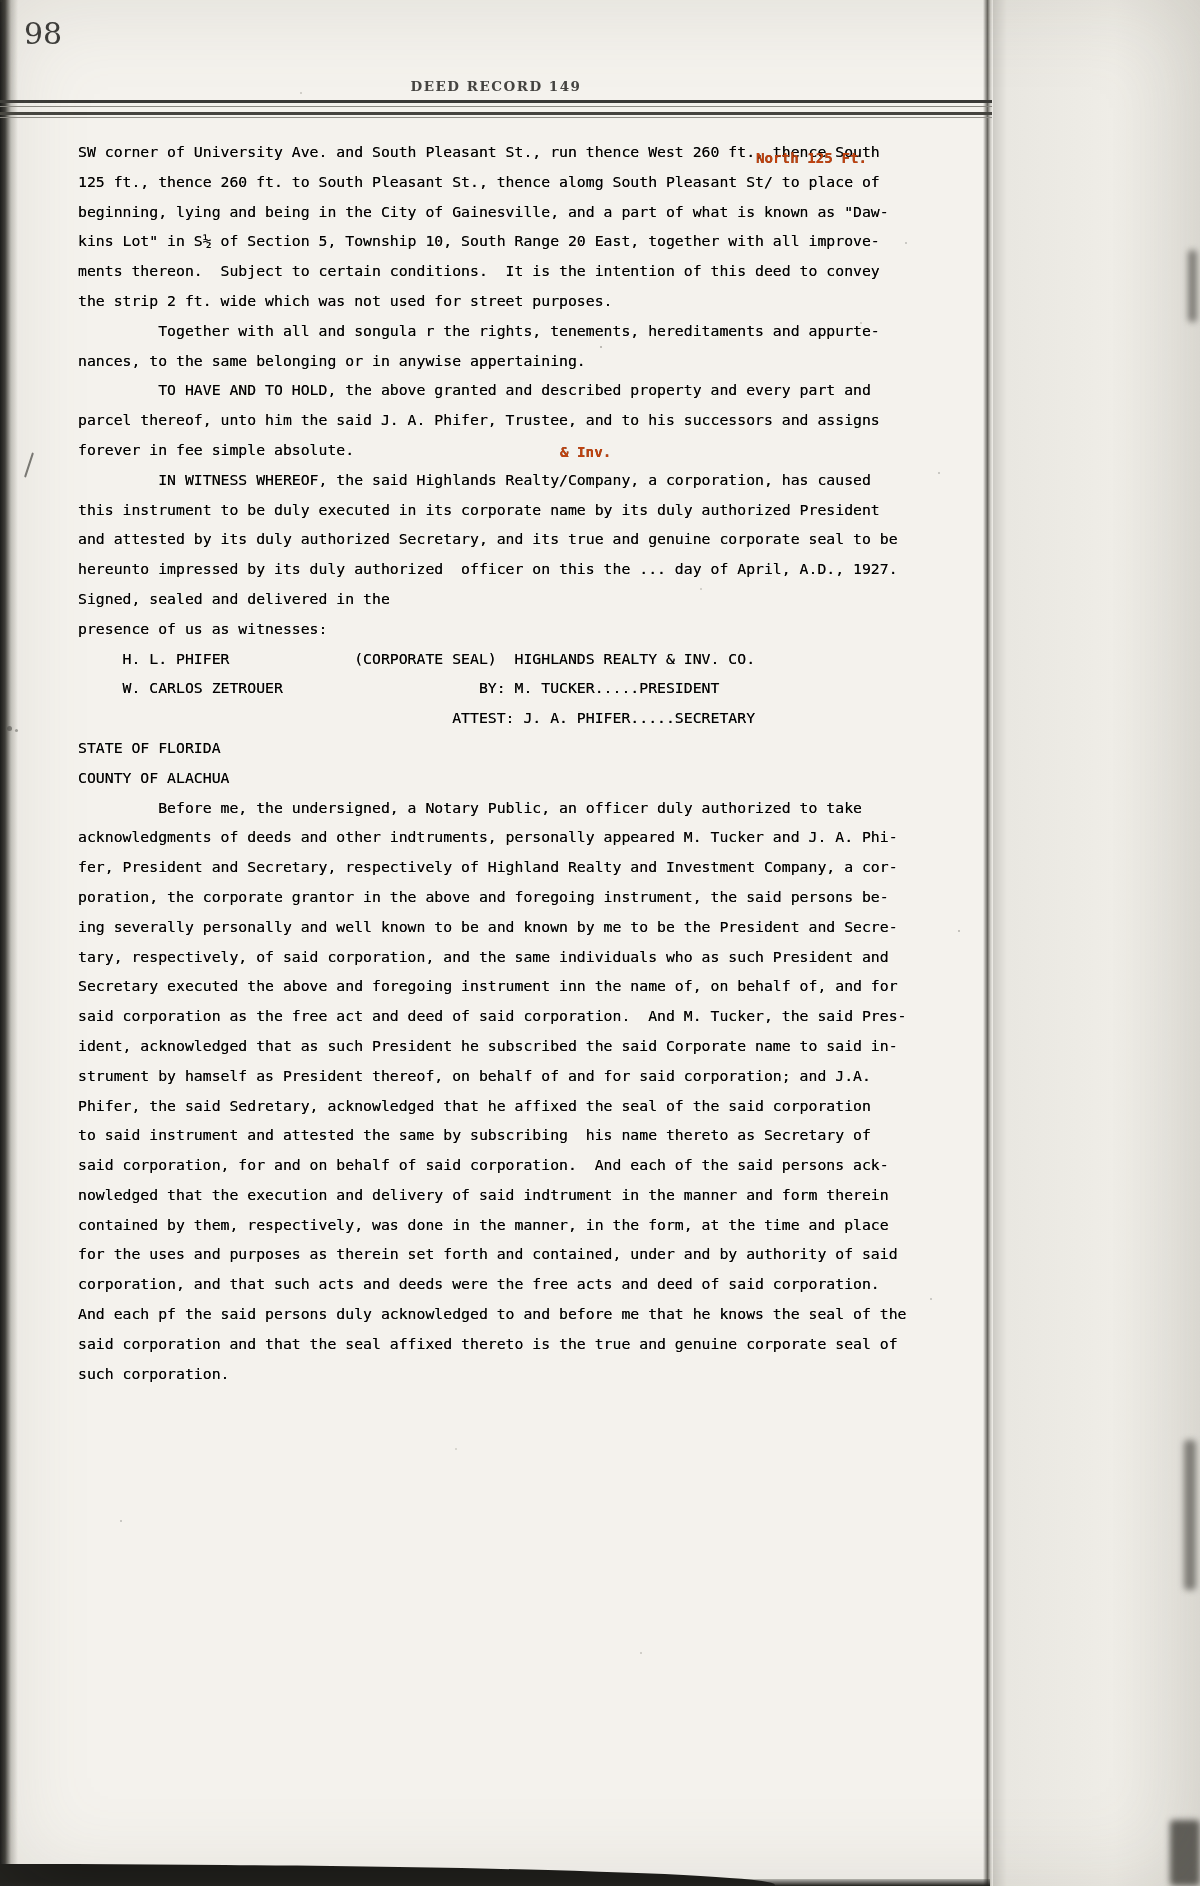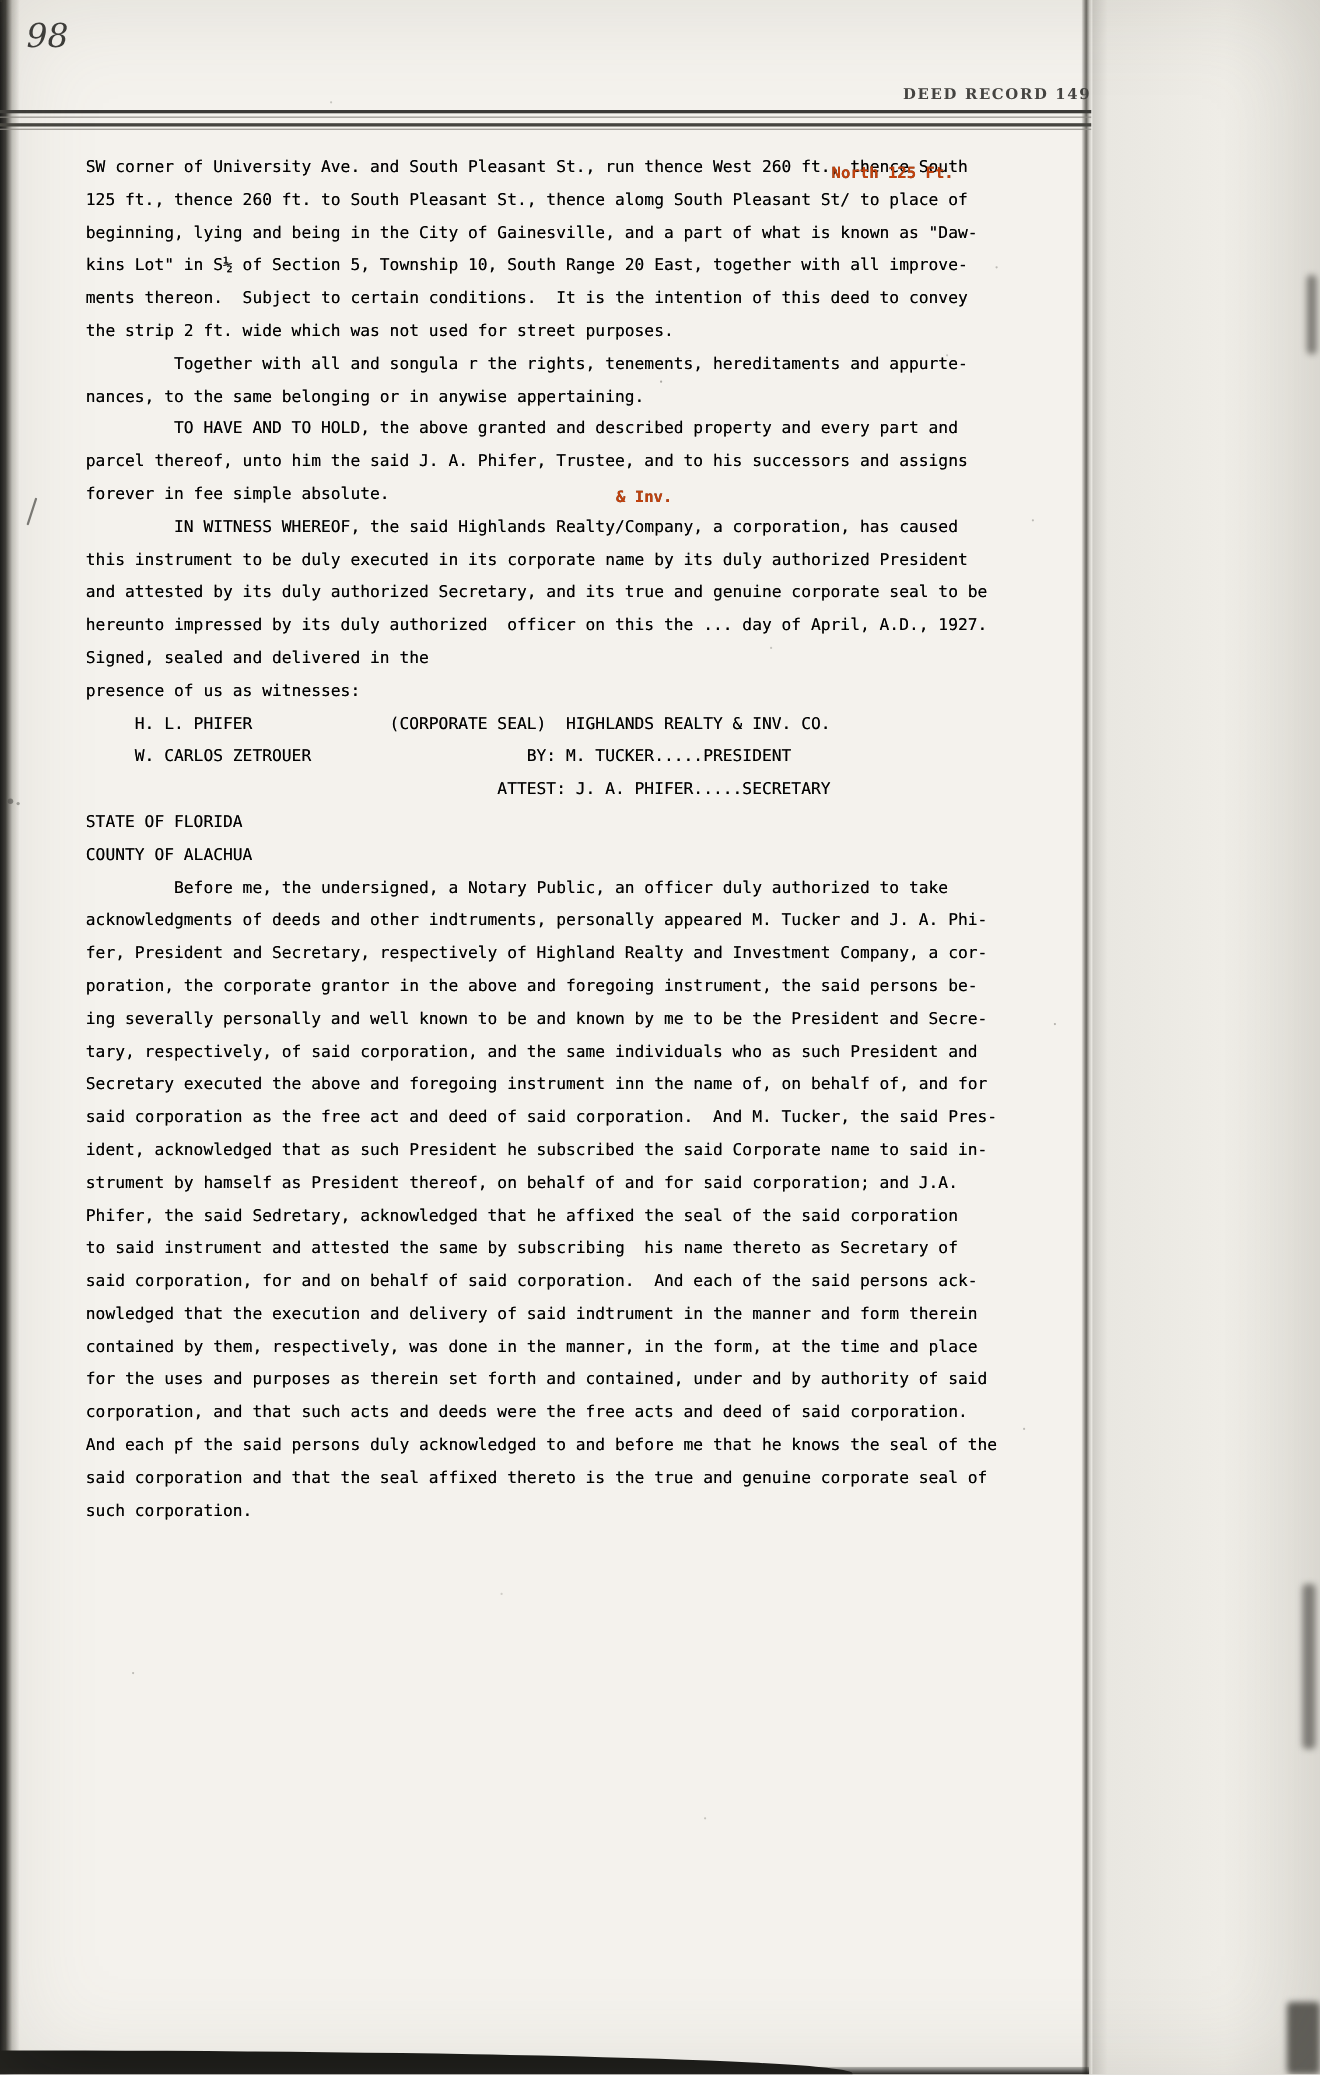--- a/index.html
+++ b/index.html
@@ -38,25 +38,25 @@
   
   .rule{position:absolute;left:0;width:992px;}
   .rule.r1{top:100px;height:3px;background:#3b3a37;}
   .rule.r2{top:106px;height:1px;background:#8a8882;}
   .rule.r3{top:112px;height:3px;background:#45443f;}
   .rule.r4{top:117px;height:1px;background:#8f8d87;}
   
   .page-number{
     position:absolute;left:24px;top:16px;
     font-family:"DejaVu Serif", serif;
-    font-size:30px;color:#3a3a38;font-style:italic;
+    font-size:30px;color:#3a3a38;
   }
   .doc-header{
     position:absolute;left:0;top:78px;width:992px;
-    text-align:right;
+    text-align:center;
     font-family:"DejaVu Serif", serif;
     font-weight:bold;font-size:13.5px;letter-spacing:1.5px;color:#454441;
   }
   .doc-body{
     position:absolute;left:78px;top:137px;
     font-size:14.8px;line-height:29.8px;
     color:#000000;white-space:pre;
     text-shadow:0 0 .5px rgba(30,30,28,.75);
   }
   .doc-body .line{height:29.8px;}

